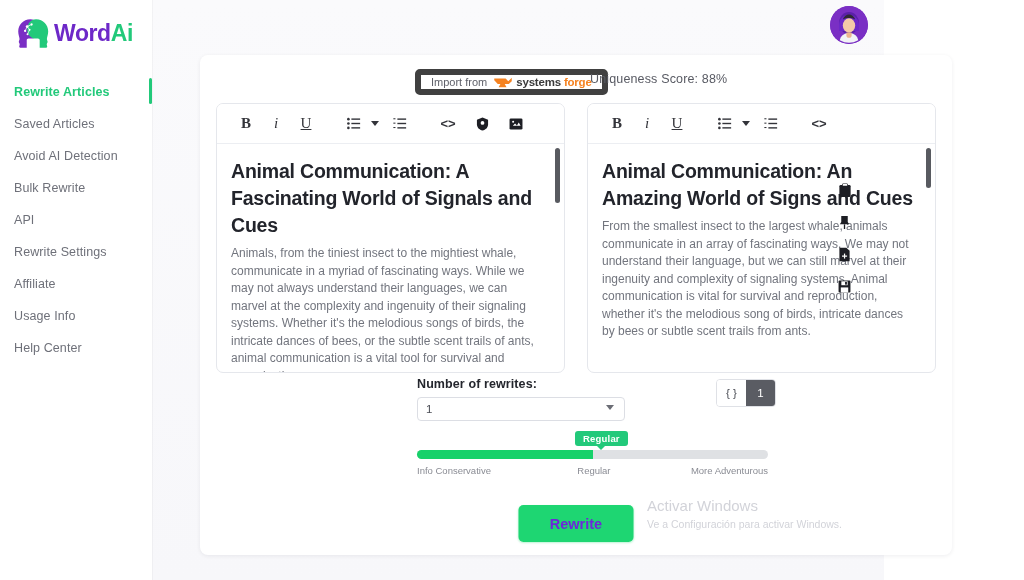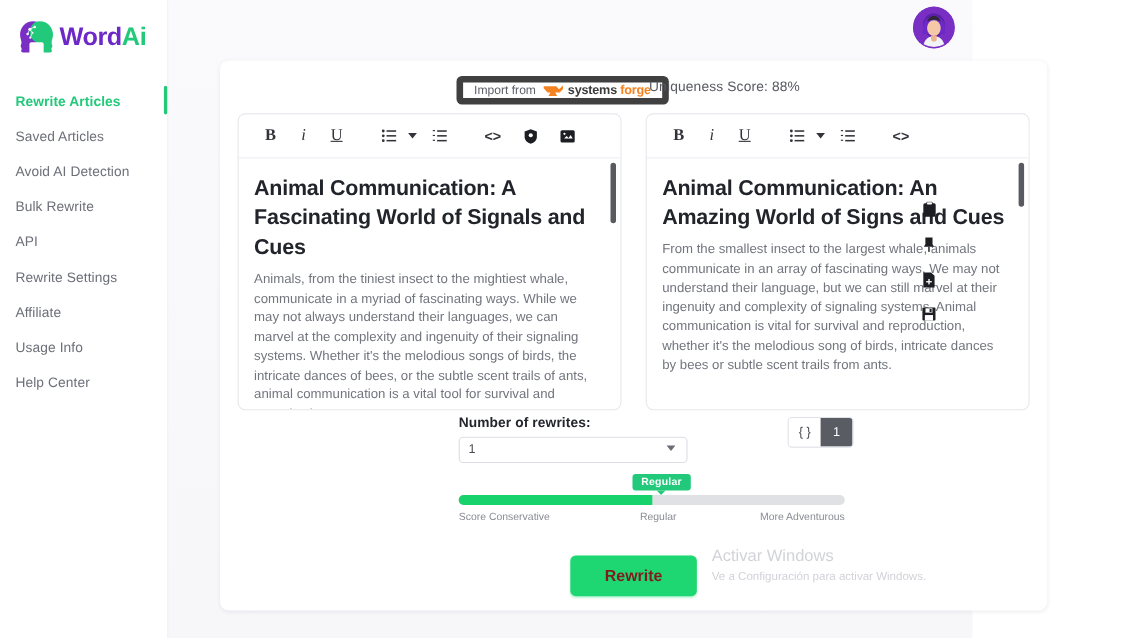--- a/index.html
+++ b/index.html
@@ -155,21 +155,21 @@
   .slider-ticks {
     display: flex; justify-content: space-between; margin-top: 6px;
     font-size: 9.5px; color: #8a8c94;
   }
   .slider-ticks span:nth-child(2) { margin-left: 6px; }
 
   
   .rewrite-btn {
     position: absolute; left: 50%; transform: translateX(-50%); top: 450px;
     width: 115px; height: 37px; border-radius: 5px; border: none;
-    background: #1ed672; color: #7f1d1d; font-size: 14.5px; font-weight: 600;
+    background: #1ed672; color: #6d28d9; font-size: 14.5px; font-weight: 600;
     cursor: pointer; font-family: "Liberation Sans", sans-serif;
     box-shadow: 0 1px 2px rgba(30,214,114,0.3);
   }
 
   
   .rail {
     position: absolute; right: 22px; top: 175px; width: 32px;
     display: flex; flex-direction: column; align-items: center; gap: 16px;
     padding: 8px 0;
   }
@@ -349,21 +349,21 @@
         <option>1</option>
       </select>
       <div class="rw-arrow"></div>
 
       <div class="slider-wrap">
         <div class="slider-badge">Regular</div>
         <div class="slider-track">
           <div class="slider-fill" style="width: 50%;"></div>
         </div>
         <div class="slider-ticks">
-          <span>Score Conservative</span>
+          <span>Info Conservative</span>
           <span>Regular</span>
           <span>More Adventurous</span>
         </div>
       </div>
 
       <button class="rewrite-btn">Rewrite</button>
     </div>
 
     <div class="rail">
       <span class="rail-btn">

